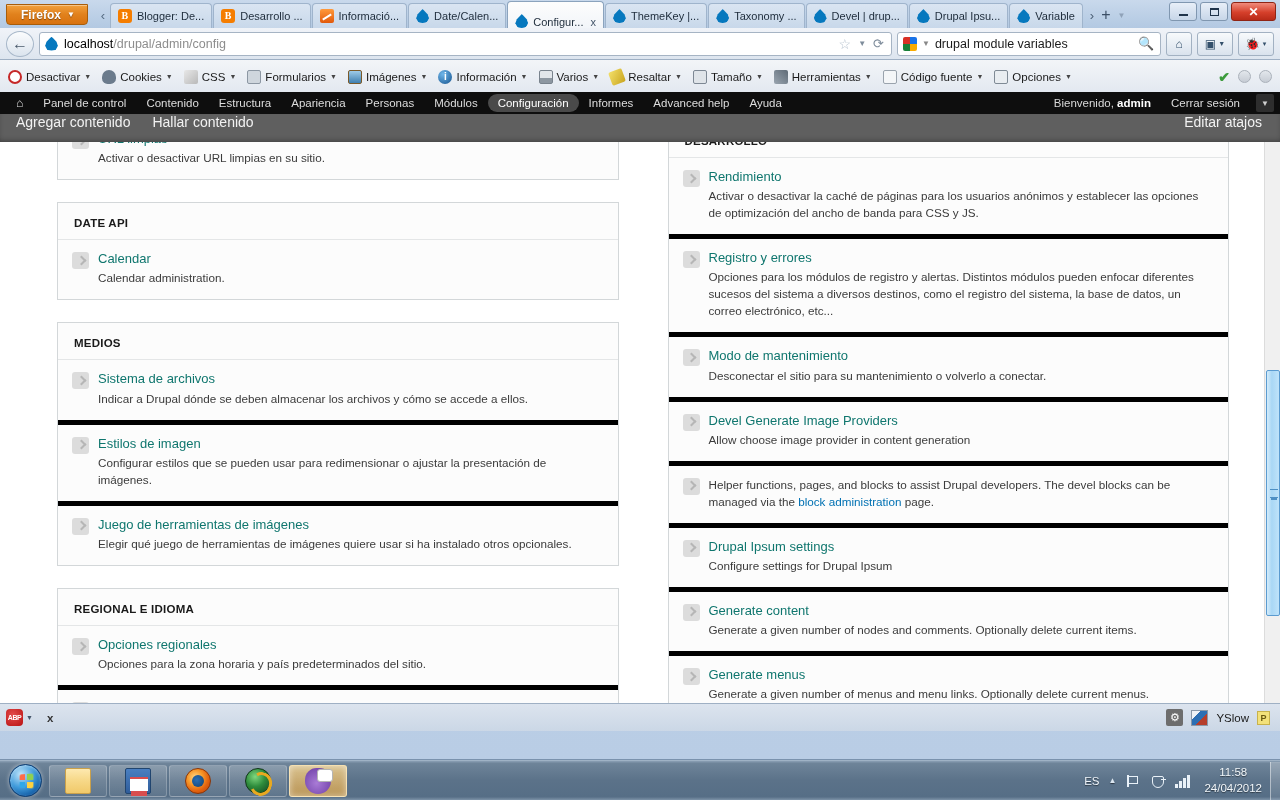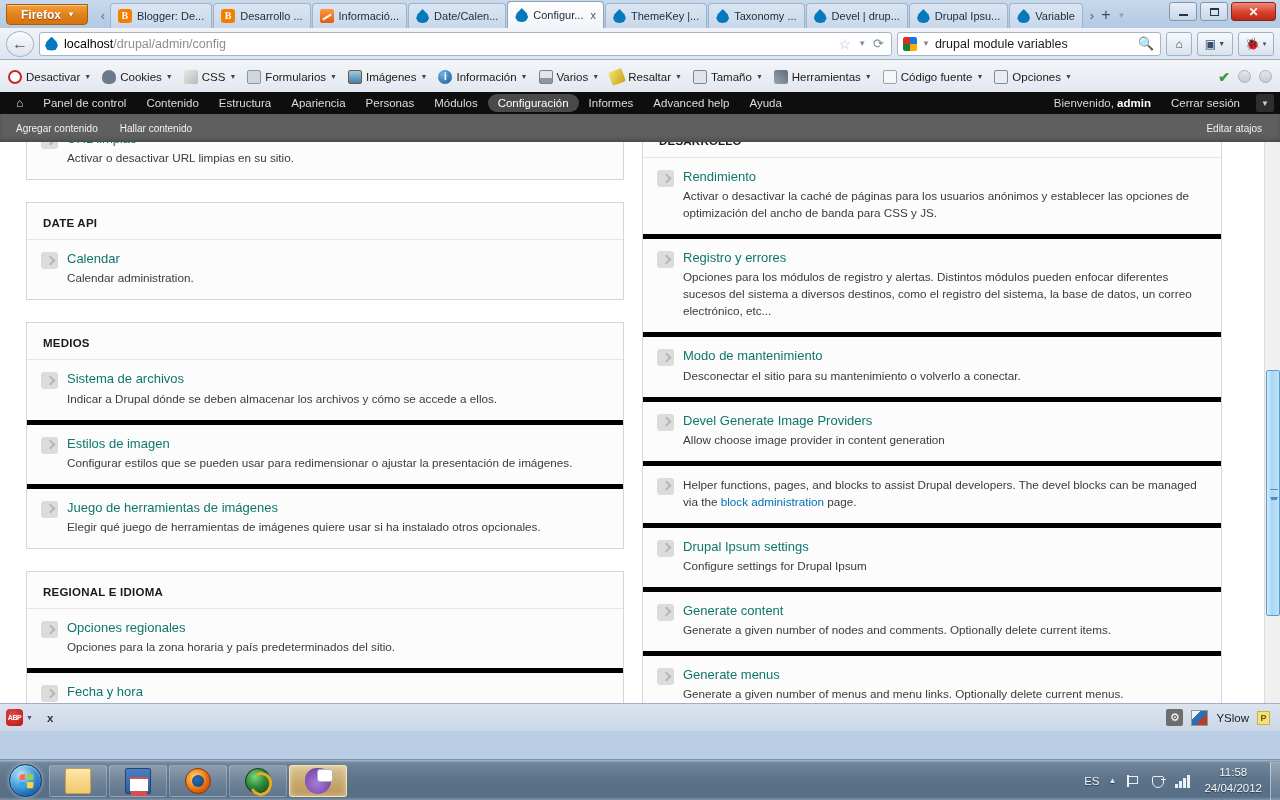--- a/index.html
+++ b/index.html
@@ -67,20 +67,21 @@
     white-space: nowrap;
     overflow: hidden;
     cursor: default;
     position: relative;
   }
   .tab.active {
     background: linear-gradient(to bottom, #fdfdfd 0%, #f2f5f9 100%);
     border-color: #8ba3bd;
     height: 27px;
     z-index: 3;
+    align-items: flex-end;
   }
   .tab .tab-label {
     overflow: hidden; text-overflow: ellipsis; white-space: nowrap;
   }
   .tab .tab-close { font-size: 11px; color: #44556a; margin-left: 2px; }
   .favicon { width: 14px; height: 14px; flex: none; position: relative; }
   .fav-blogger {
     background: #f57d00; border-radius: 3px;
     color: #fff; font-weight: bold; font-size: 10px;
     text-align: center; line-height: 14px;
@@ -243,24 +244,24 @@
     position:absolute; right: 6px; top: 2px;
     width: 18px; height: 18px;
     background: #2e2e2e; border-radius: 2px;
     color: #cfcfcf; font-size: 8px;
     display:flex; align-items:center; justify-content:center;
   }
   
   #shortcut-bar {
     height: 28px;
     background: #5f5f5f;
-    display:flex; align-items:center;
+    display:flex; align-items:flex-start;
     padding: 0 16px;
     gap: 22px;
-    font-size: 10px;
+    font-size: 14px;
     position: relative;
     box-shadow: inset 0 -3px 6px -3px rgba(0,0,0,.45);
   }
   #shortcut-bar a { color: #f2f2f2; text-decoration: none; }
   #shortcut-bar .edit { position:absolute; right: 18px; }
 
   
   #page-scroll {
     position: absolute;
     top: 50px; left: 0; right: 0; bottom: 0;
@@ -268,21 +269,21 @@
     overflow: hidden;
   }
   #page-inner {
     position: absolute; top: -22px; left: 0;
     width: 1247px;
     padding: 0 18px 0 26px;
     display: flex;
     gap: 18px;
     background: #fff;
   }
-  .col { flex: 1 1 0; min-width: 0; }
+  .col { flex: 1 1 0; min-width: 0; margin-left: 31px; }
   .col.left { max-width: 598px; }
   .col.right { max-width: 580px; }
 
   .panel {
     border: 1px solid #d3d7d9;
     background: #fcfcfc;
     margin-bottom: 22px;
     position: relative;
   }
   .panel.top-cut { border-top: none; }

